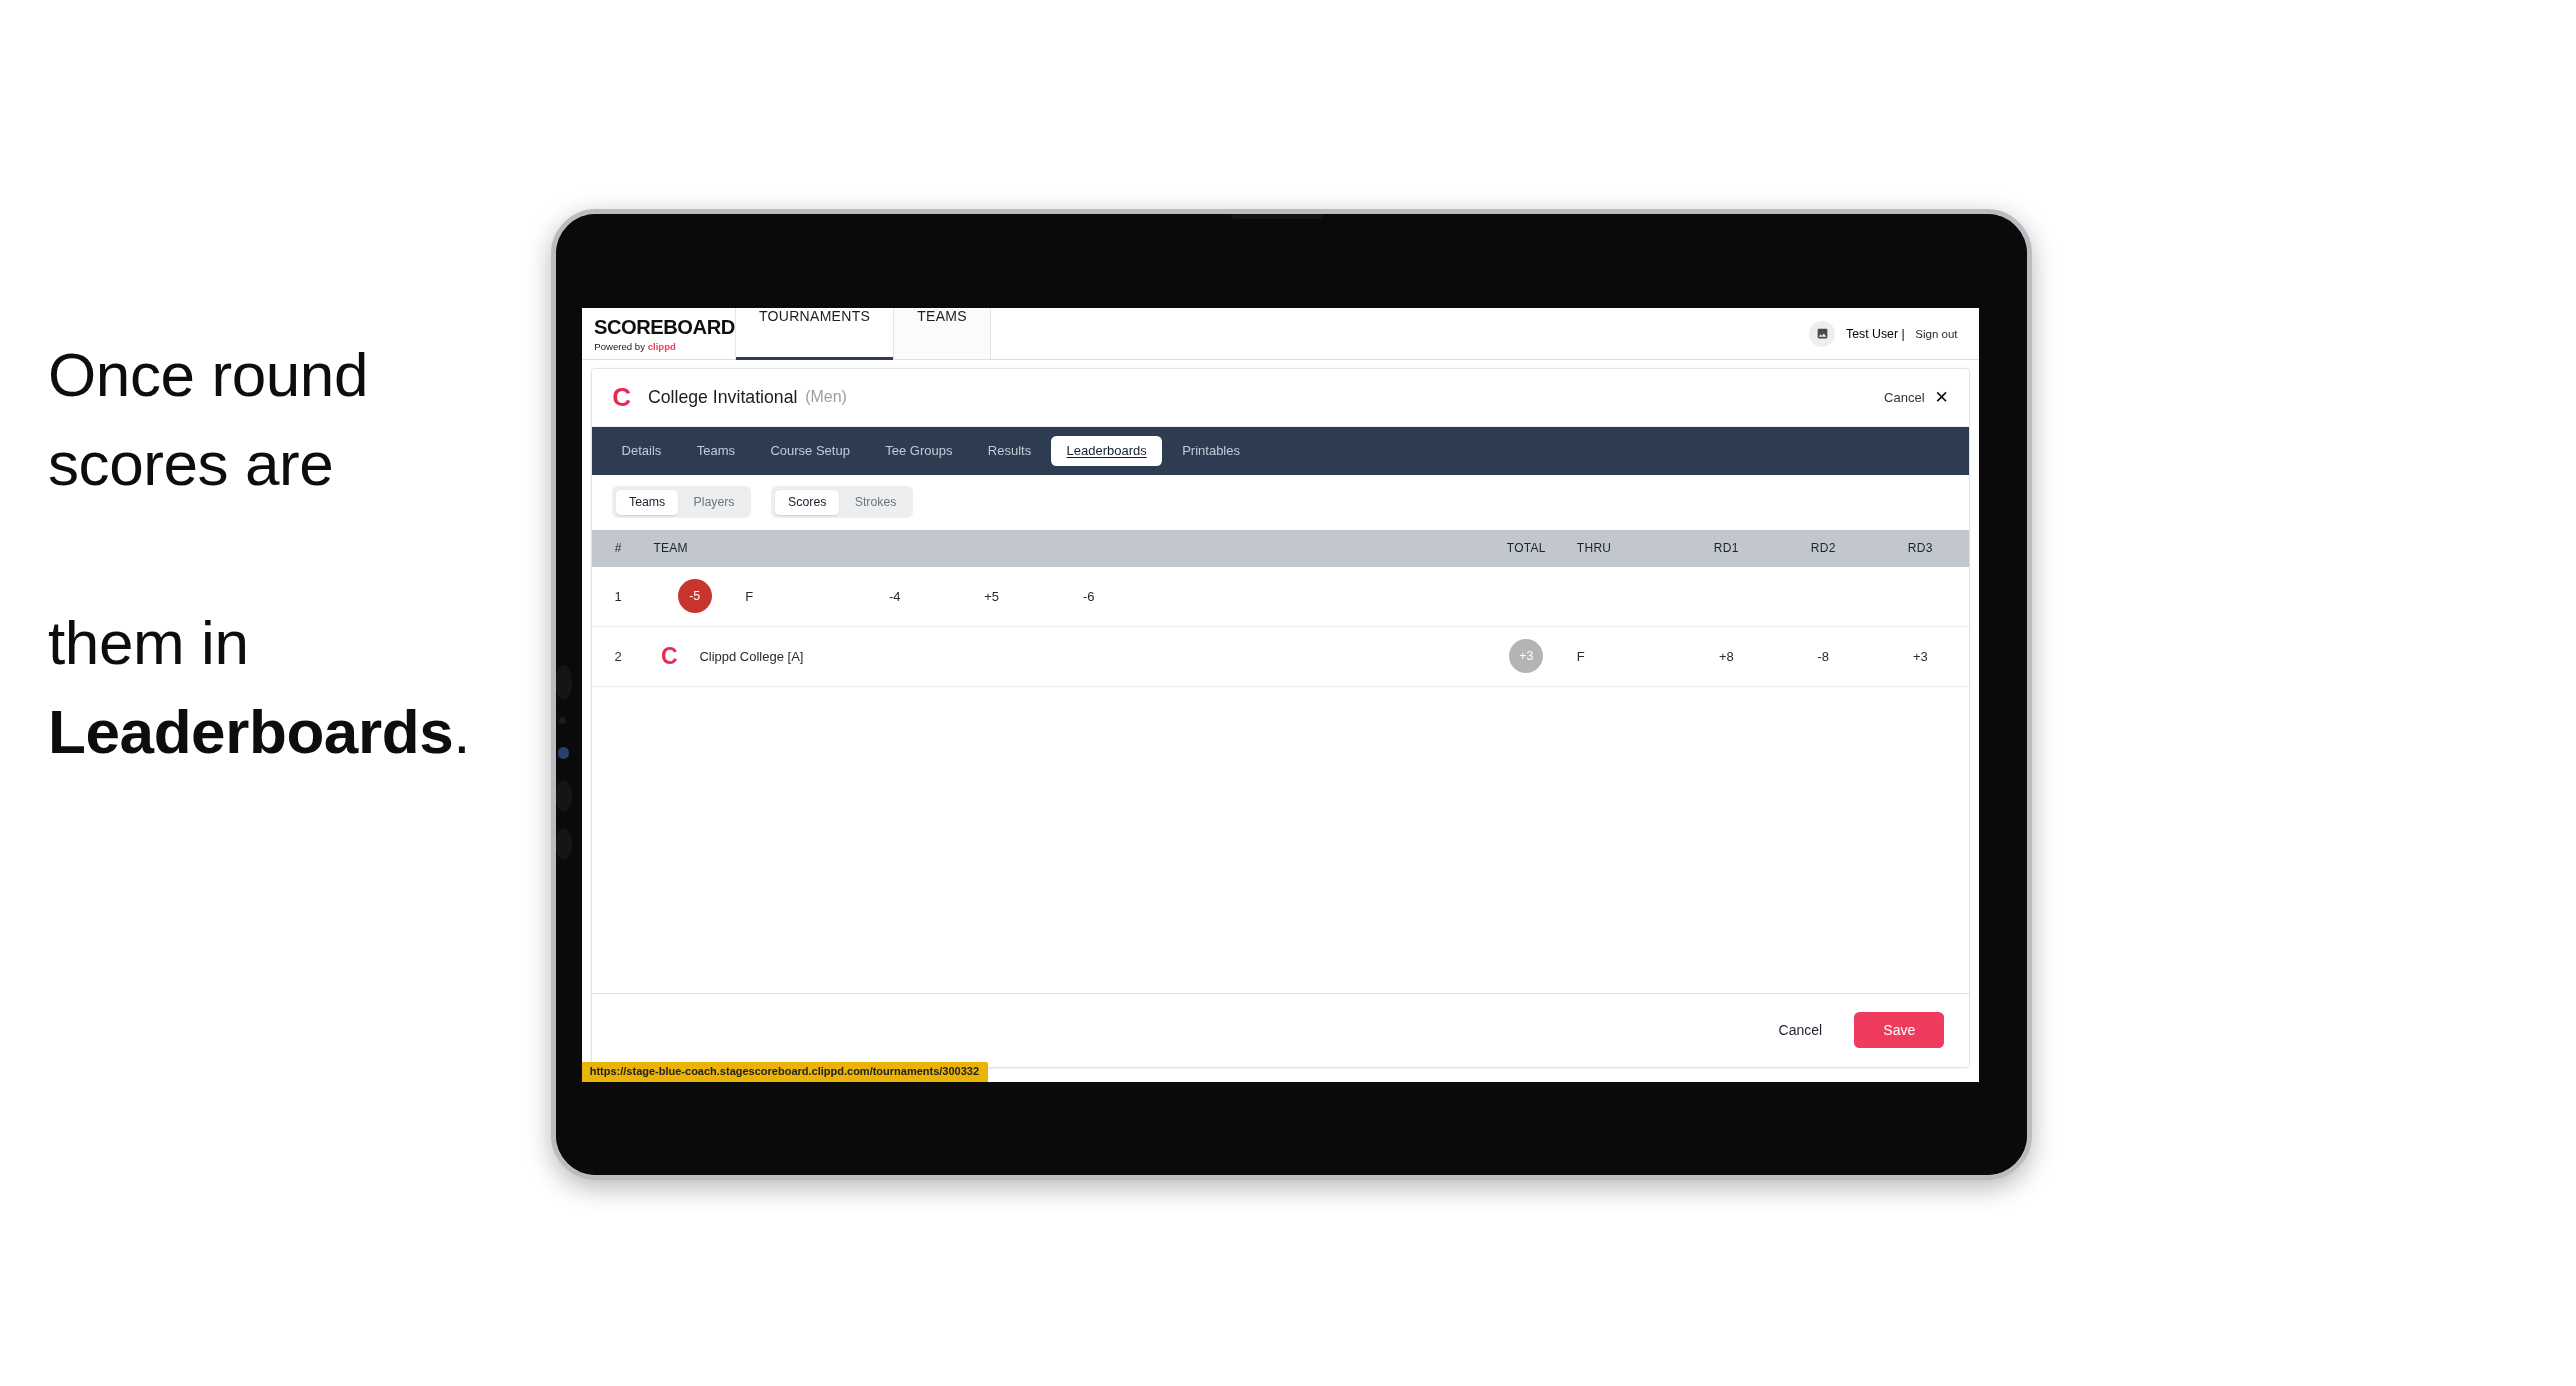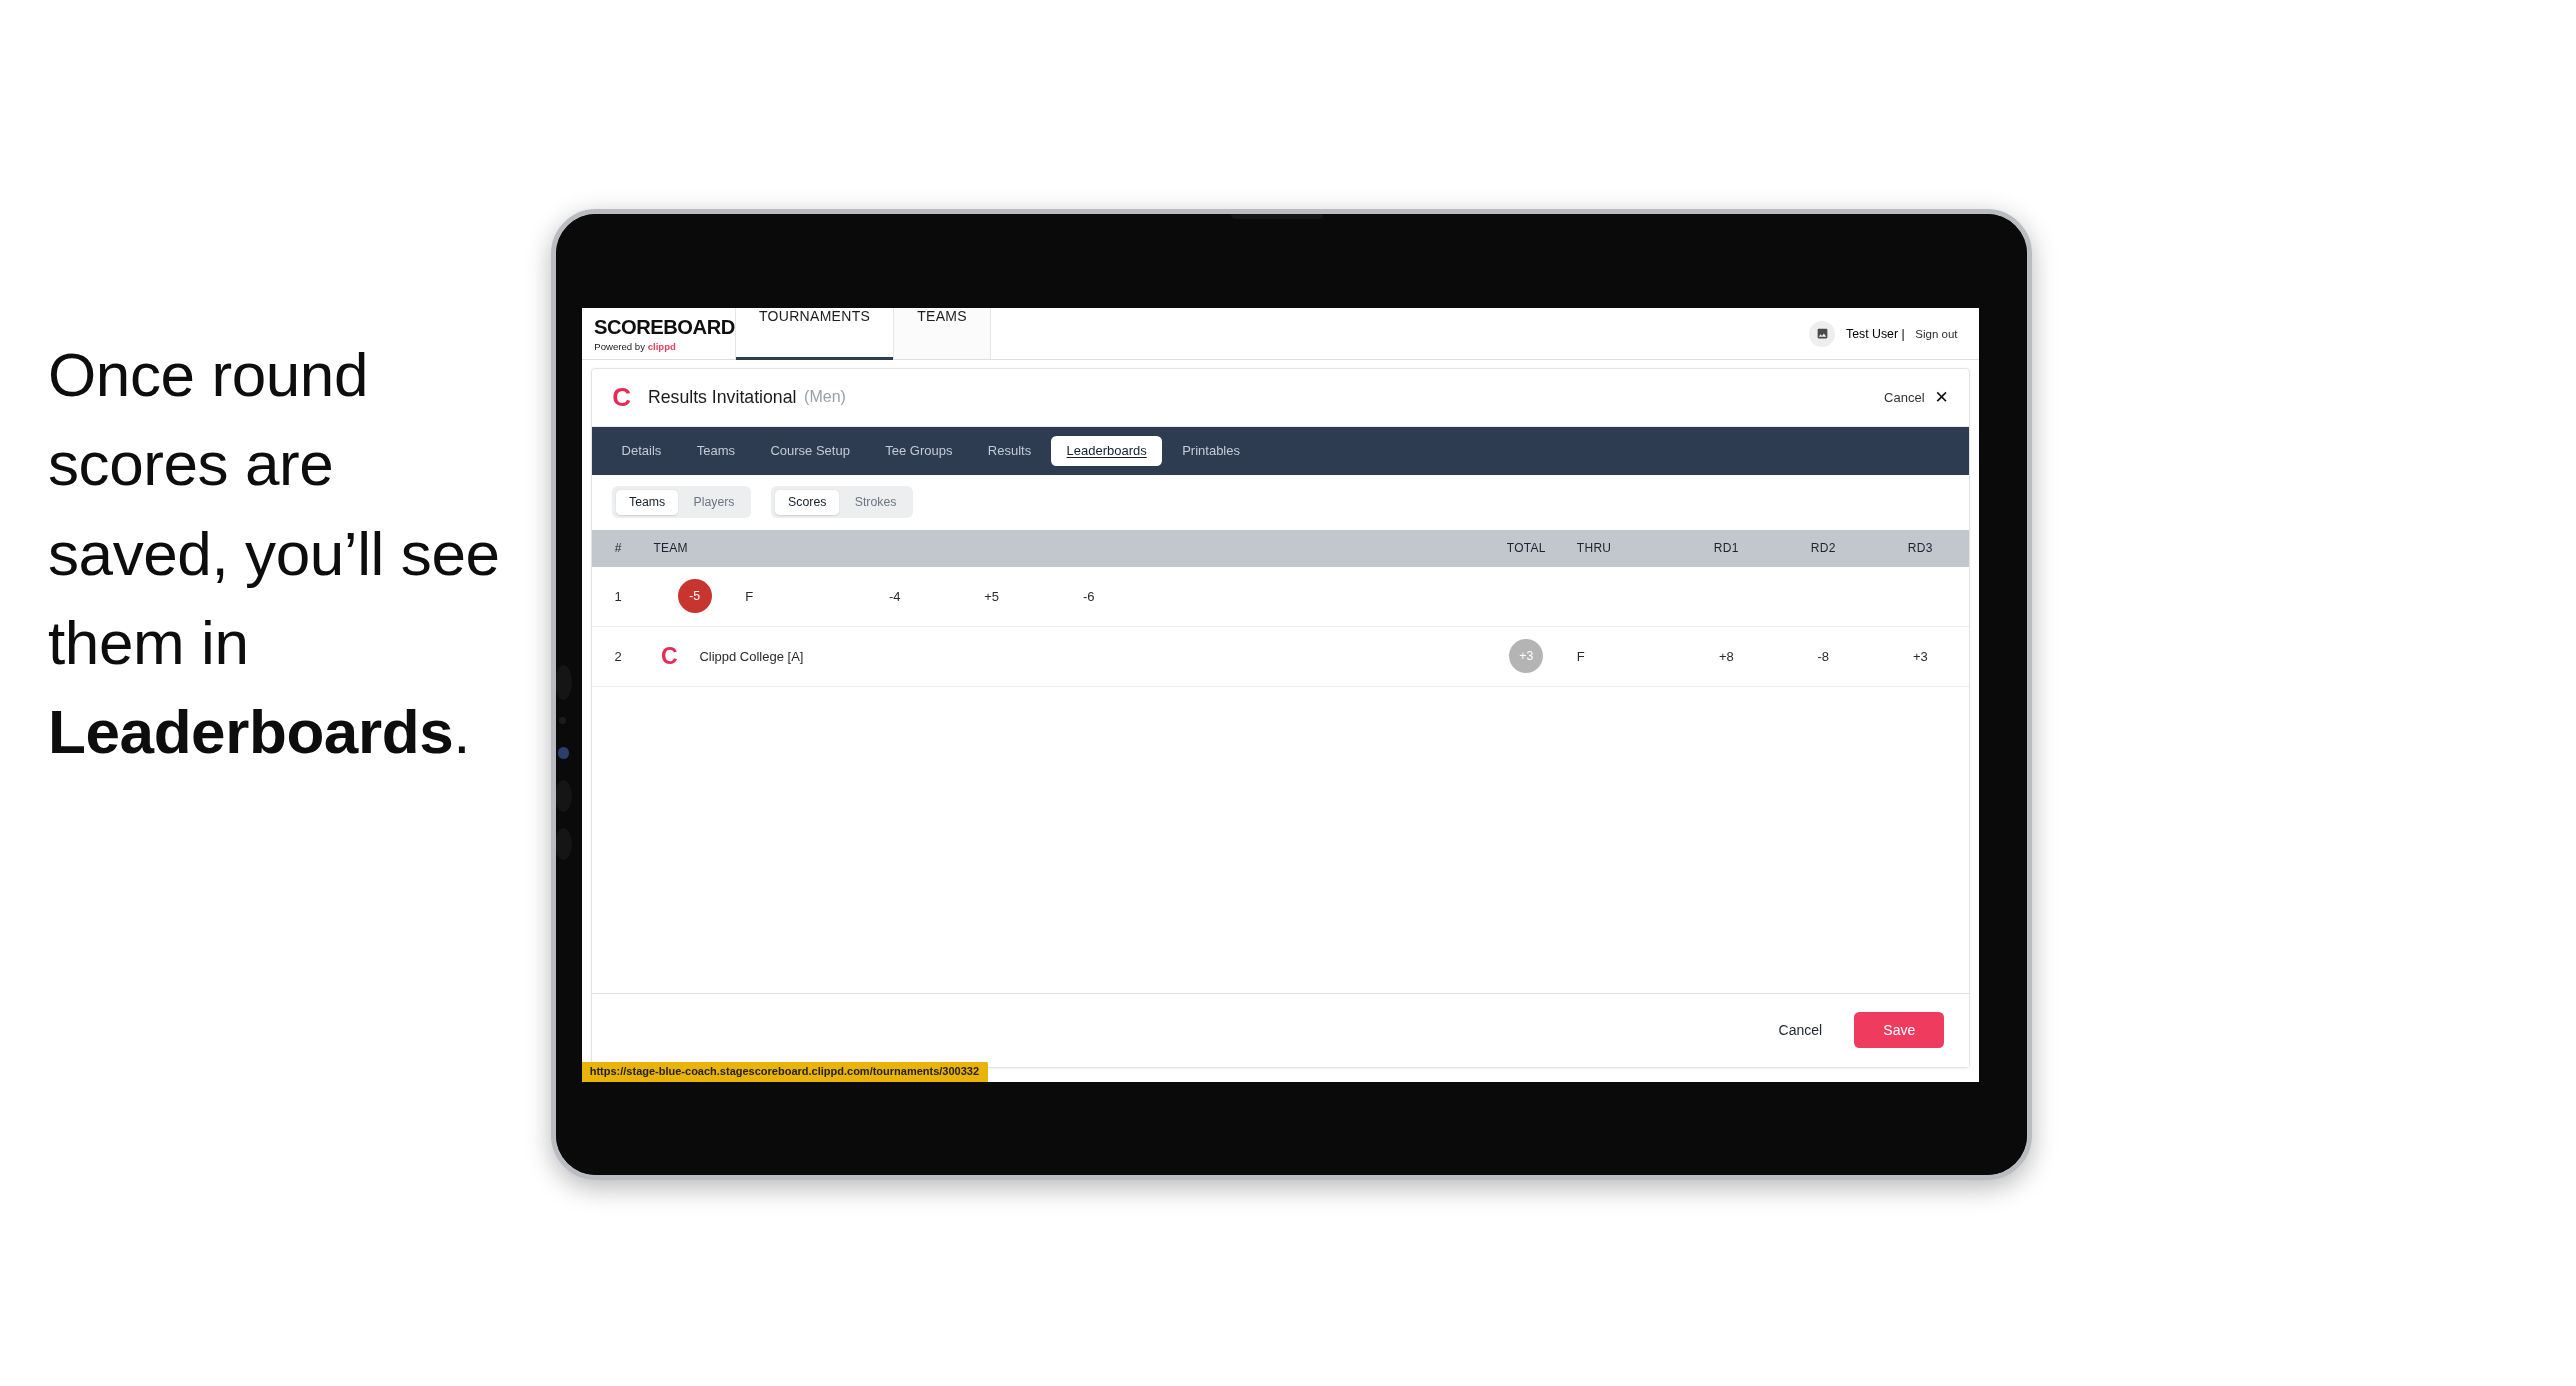--- a/index.html
+++ b/index.html
@@ -331,21 +331,21 @@
     white-space: nowrap;
     font-weight: bold;
   }
 </style>
 </head>
 <body>
 
 <div class="caption">
   <span>Once round</span><br>
   <span>scores are</span><br>
-  <span>saved, you’ll see</span><br>
+  <br>
   <span>them in</span><br>
   <span class="bold">Leaderboards</span><span>.</span>
 </div>
 
 <div class="tablet">
   <div class="tablet-inner">
 
     <div class="hw-btn hw-topcam"></div>
     <div class="hw-btn hw-vol-up"></div>
     <div class="hw-btn hw-dot"></div>
@@ -376,21 +376,21 @@
           </div>
           <div class="user-name">Test User |</div>
           <div class="signout">Sign out</div>
         </div>
       </div>
 
       <div class="card">
 
         <div class="card-head">
           <div class="c-logo">C</div>
-          <div class="tourn-title">Results Invitational</div>
+          <div class="tourn-title">College Invitational</div>
           <div class="tourn-gender">(Men)</div>
           <div class="card-head-right">
             <span>Cancel</span>
             <span class="x-icon">✕</span>
           </div>
         </div>
 
         <div class="tabstrip">
           <div class="tab"><span>Details</span></div>
           <div class="tab"><span>Teams</span></div>

